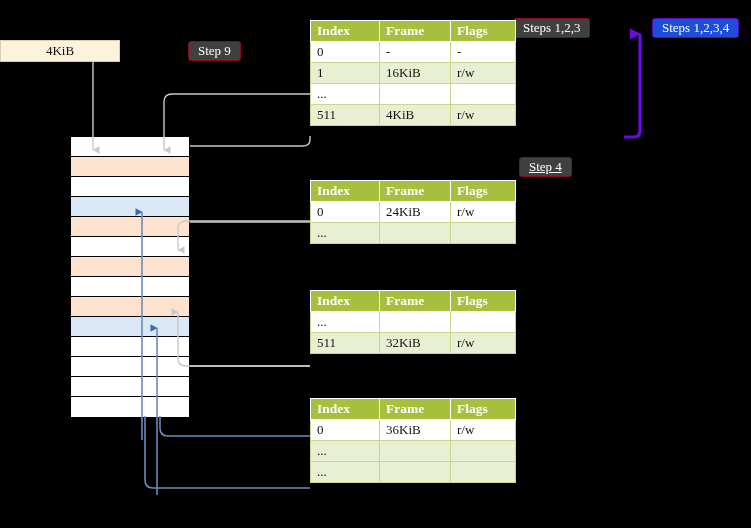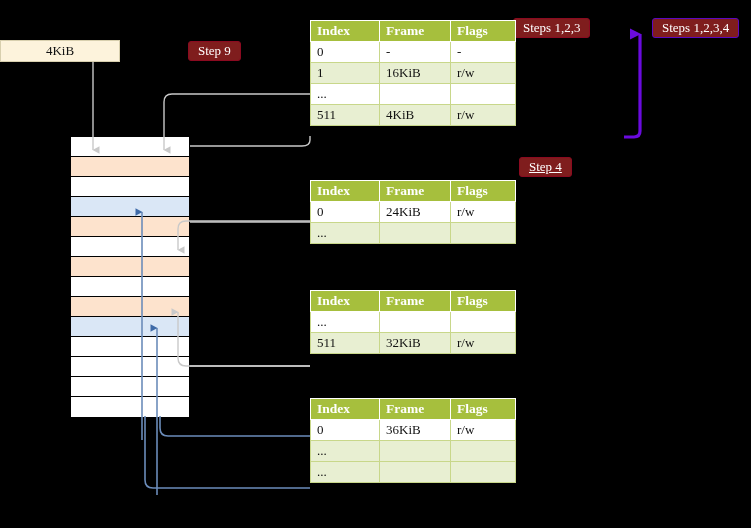--- a/index.html
+++ b/index.html
@@ -10,22 +10,22 @@
 
   
   #mem-box{position:absolute;left:0;top:40px;width:120px;height:22px;
     background:#fdf3dc;border:1px solid #d8cfae;box-sizing:border-box;
     display:flex;align-items:center;justify-content:center;
     font-size:13px;color:#111;}
 
   
   .badge{position:absolute;display:flex;align-items:center;justify-content:center;
     font-size:13px;color:#fff;padding:1px 9px;border-radius:3px;white-space:nowrap;}
-  .badge.red{background:#7f1d1d;border:1px solid #8b0a20;}
-  .badge.purple{background:#7f1d1d;border:1px solid #5a08c0;}
+  .badge.red{background:#404040;border:1px solid #8b0a20;}
+  .badge.purple{background:#1d4ed8;border:1px solid #5a08c0;}
   #badge-step0{left:188px;top:41px;}
   #badge-step123{left:513px;top:18px;}
   #badge-step1234{left:652px;top:18px;}
   #badge-step4{left:519px;top:157px;text-decoration:underline;}
 
   
   .ptable{position:absolute;border-collapse:collapse;border:1px solid #9fb233;
     font-size:13px;background:#fff;}
   .ptable th{background:#a6bf3d;color:#fff;font-weight:bold;text-align:left;
     padding:2px 6px;border:1px solid #fff;font-size:13.5px;}

